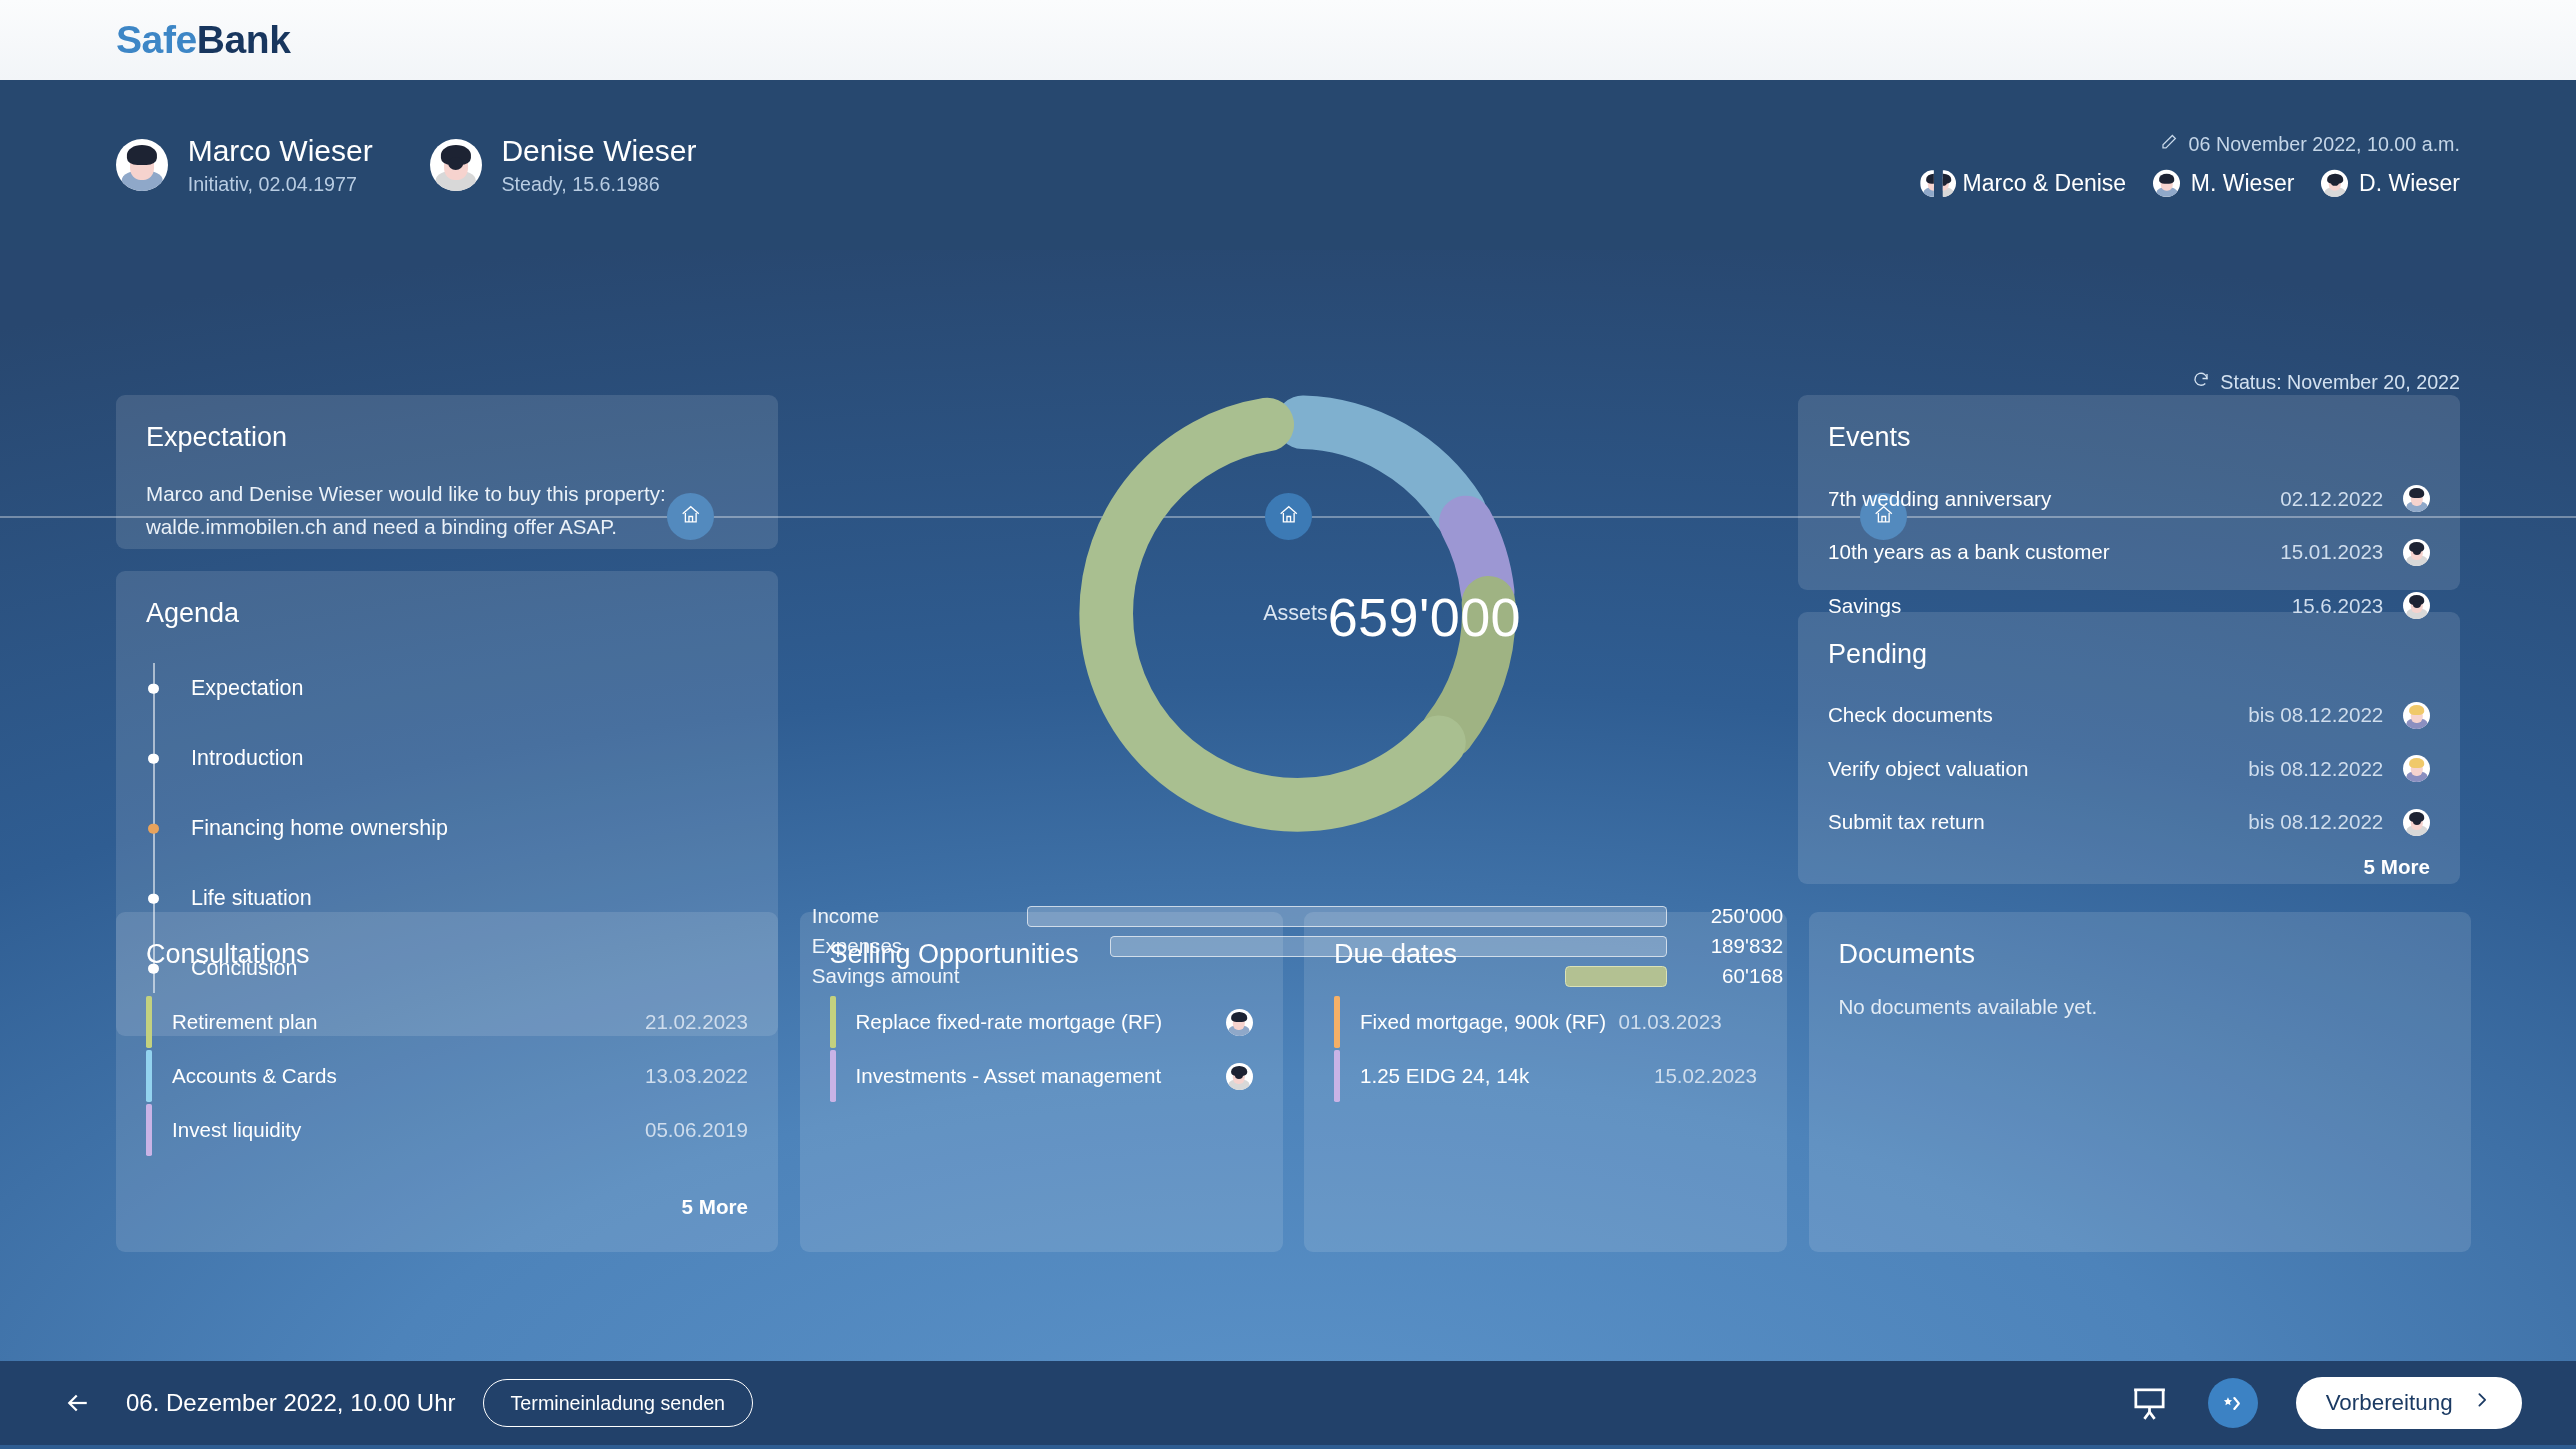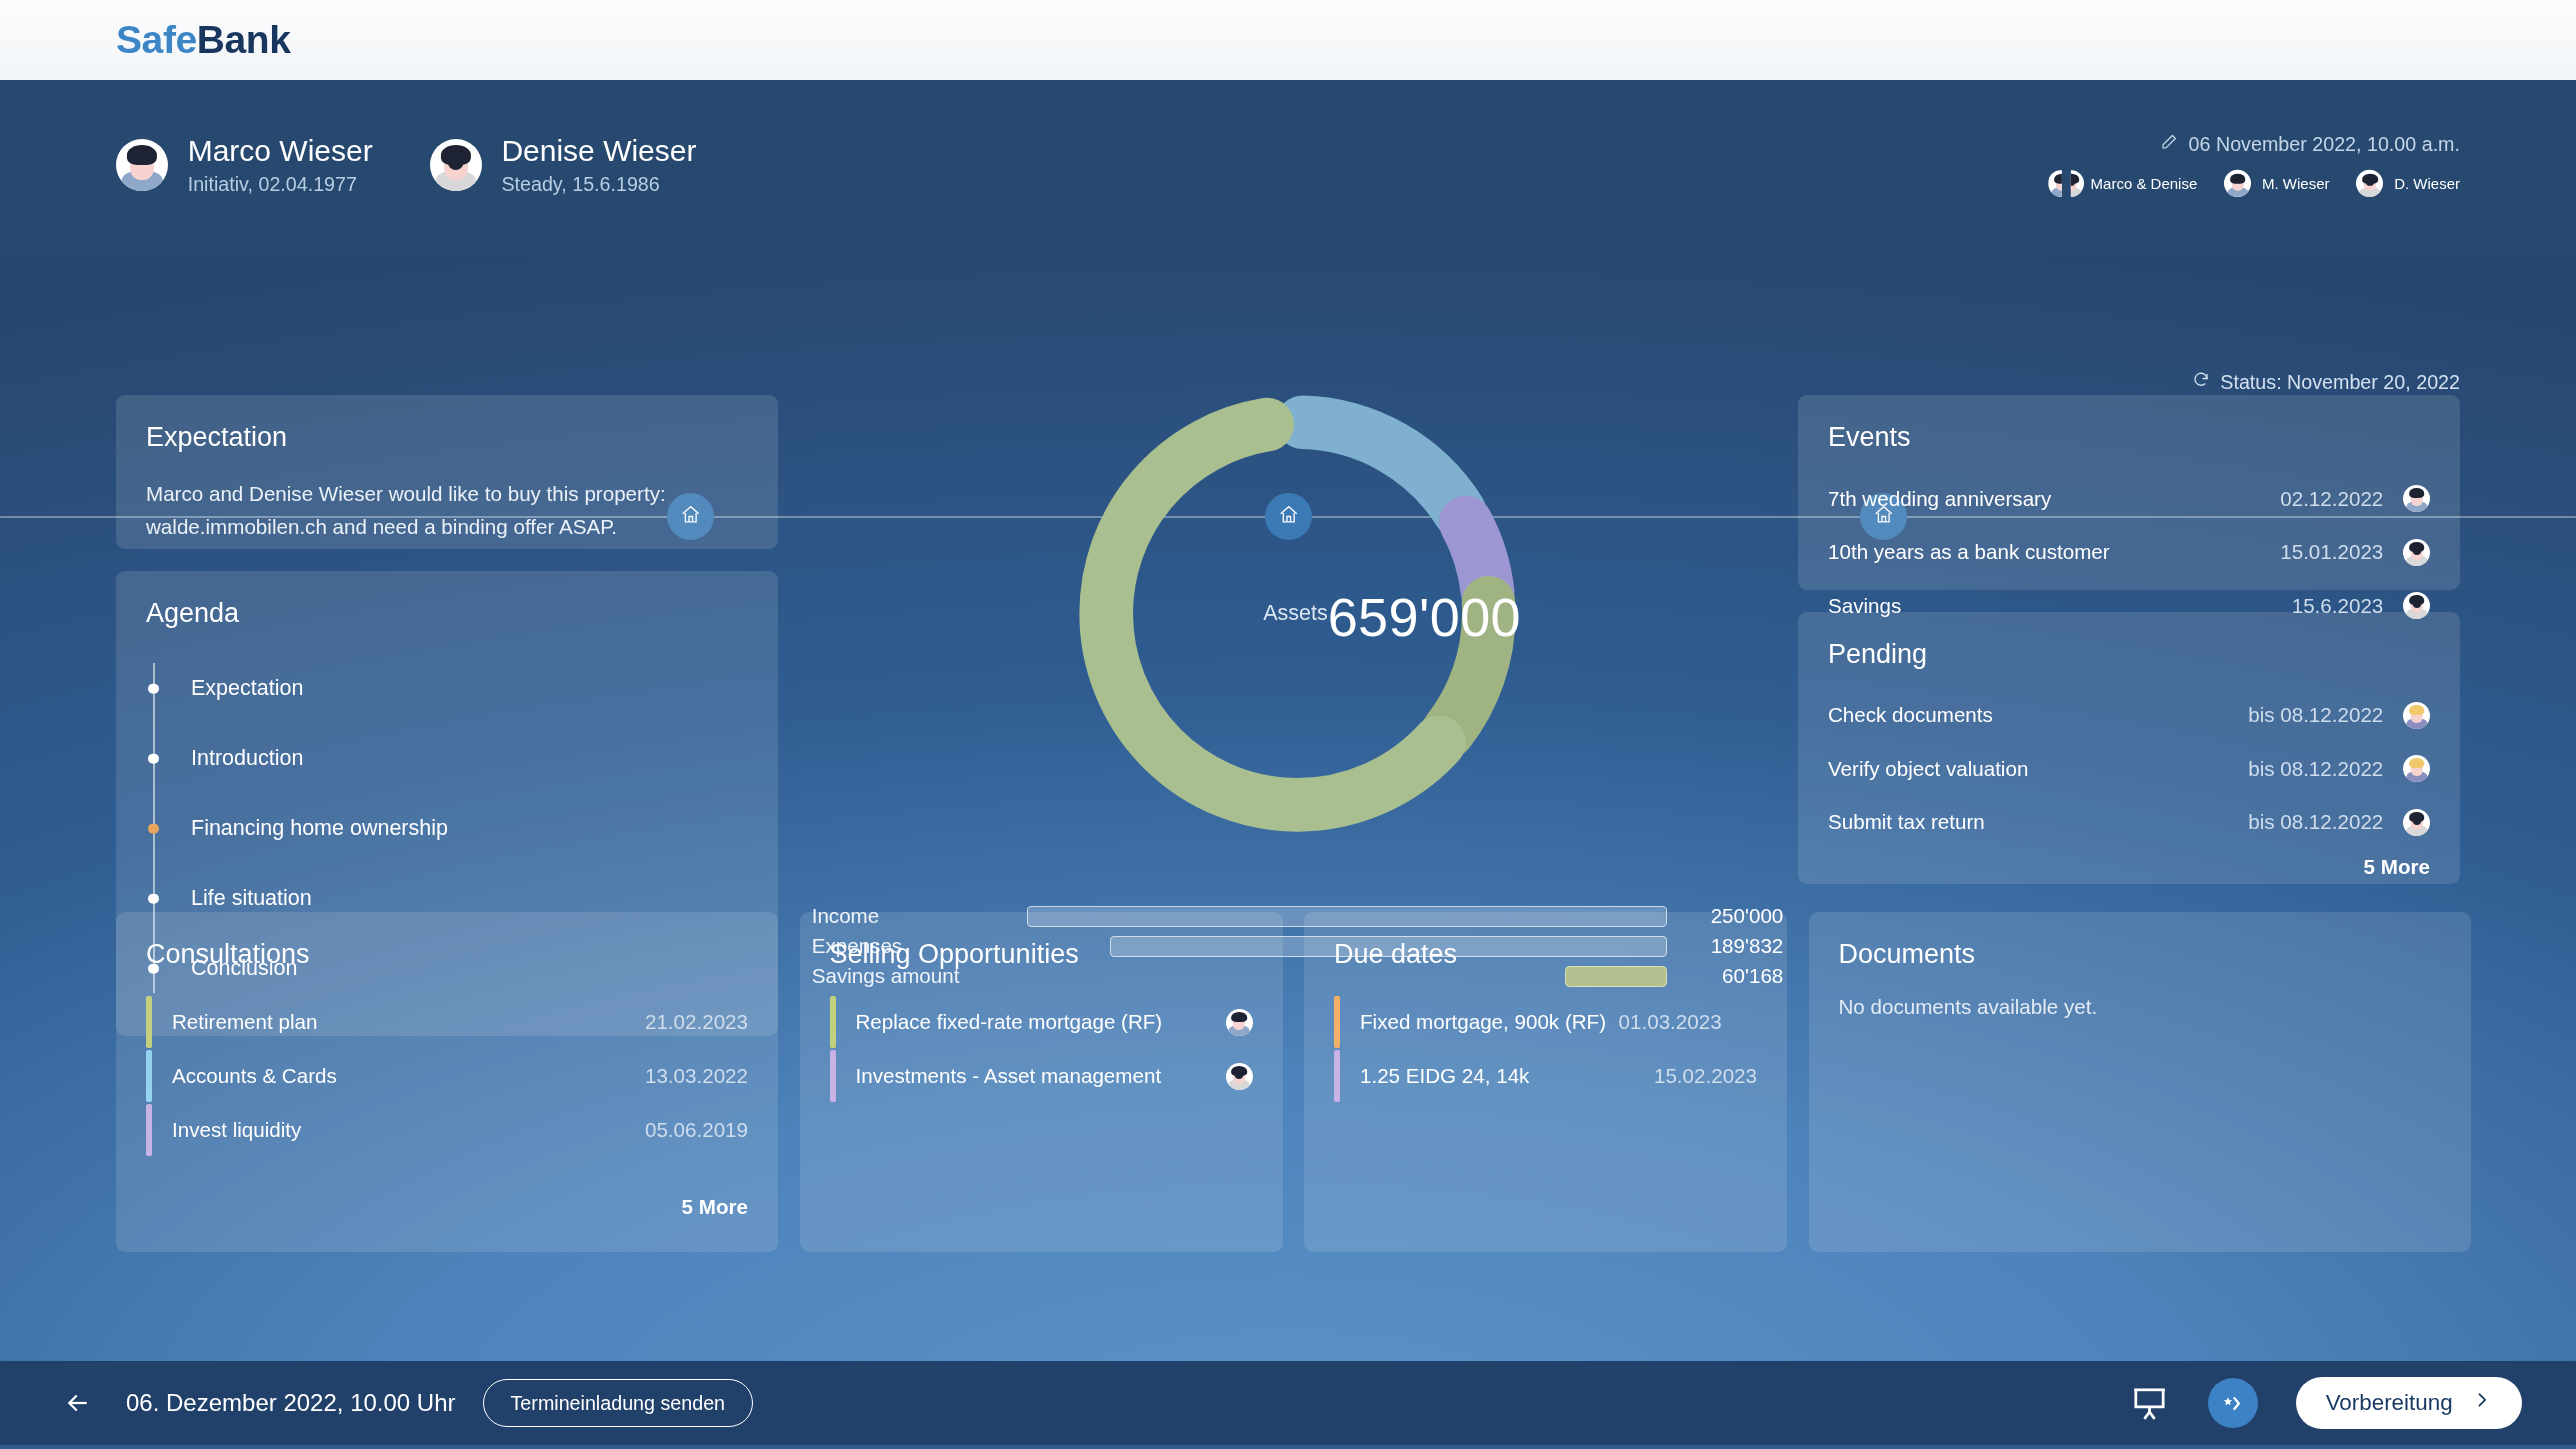--- a/index.html
+++ b/index.html
@@ -61,21 +61,21 @@
   .m .av-body { background:#8fa8c9; }
   .d .av-body { background:#d8d8d8; }
   .blonde .av-hair { background:#f0c96a; }
   .blonde .av-body { background:#8b8fc0; }
 
   .hdr-right { position: absolute; right: 116px; top: 50%; transform: translateY(-50%);
                text-align: right; }
   .hdr-date { font-size: 19.7px; color: #c5d6e8; display:flex; align-items:center;
               justify-content:flex-end; gap: 10.7px; }
   .chips { margin-top: 14.3px; display: flex; align-items: center; justify-content: flex-end; gap: 27px; }
-  .chip { display: flex; align-items: center; gap: 10.7px; font-size: 15px; color: #ffffff; }
+  .chip { display: flex; align-items: center; gap: 10.7px; font-size: 23px; color: #ffffff; }
   .chip-duo { position: relative; width: 27px; height: 27px; }
   .chip-duo .avatar.sm { position: absolute; top: 0; }
   .chip-duo .a1 { left: -4.5px; clip-path: inset(0 50% 0 0); }
   .chip-duo .a2 { left: 4.5px; clip-path: inset(0 0 0 50%); }
 
   
   .timeline { position: relative; height: 0; }
   .tl-line {
     position: absolute; top: 266px; left: 0; right: 0; height: 1.8px;
     background: rgba(255,255,255,0.35);

